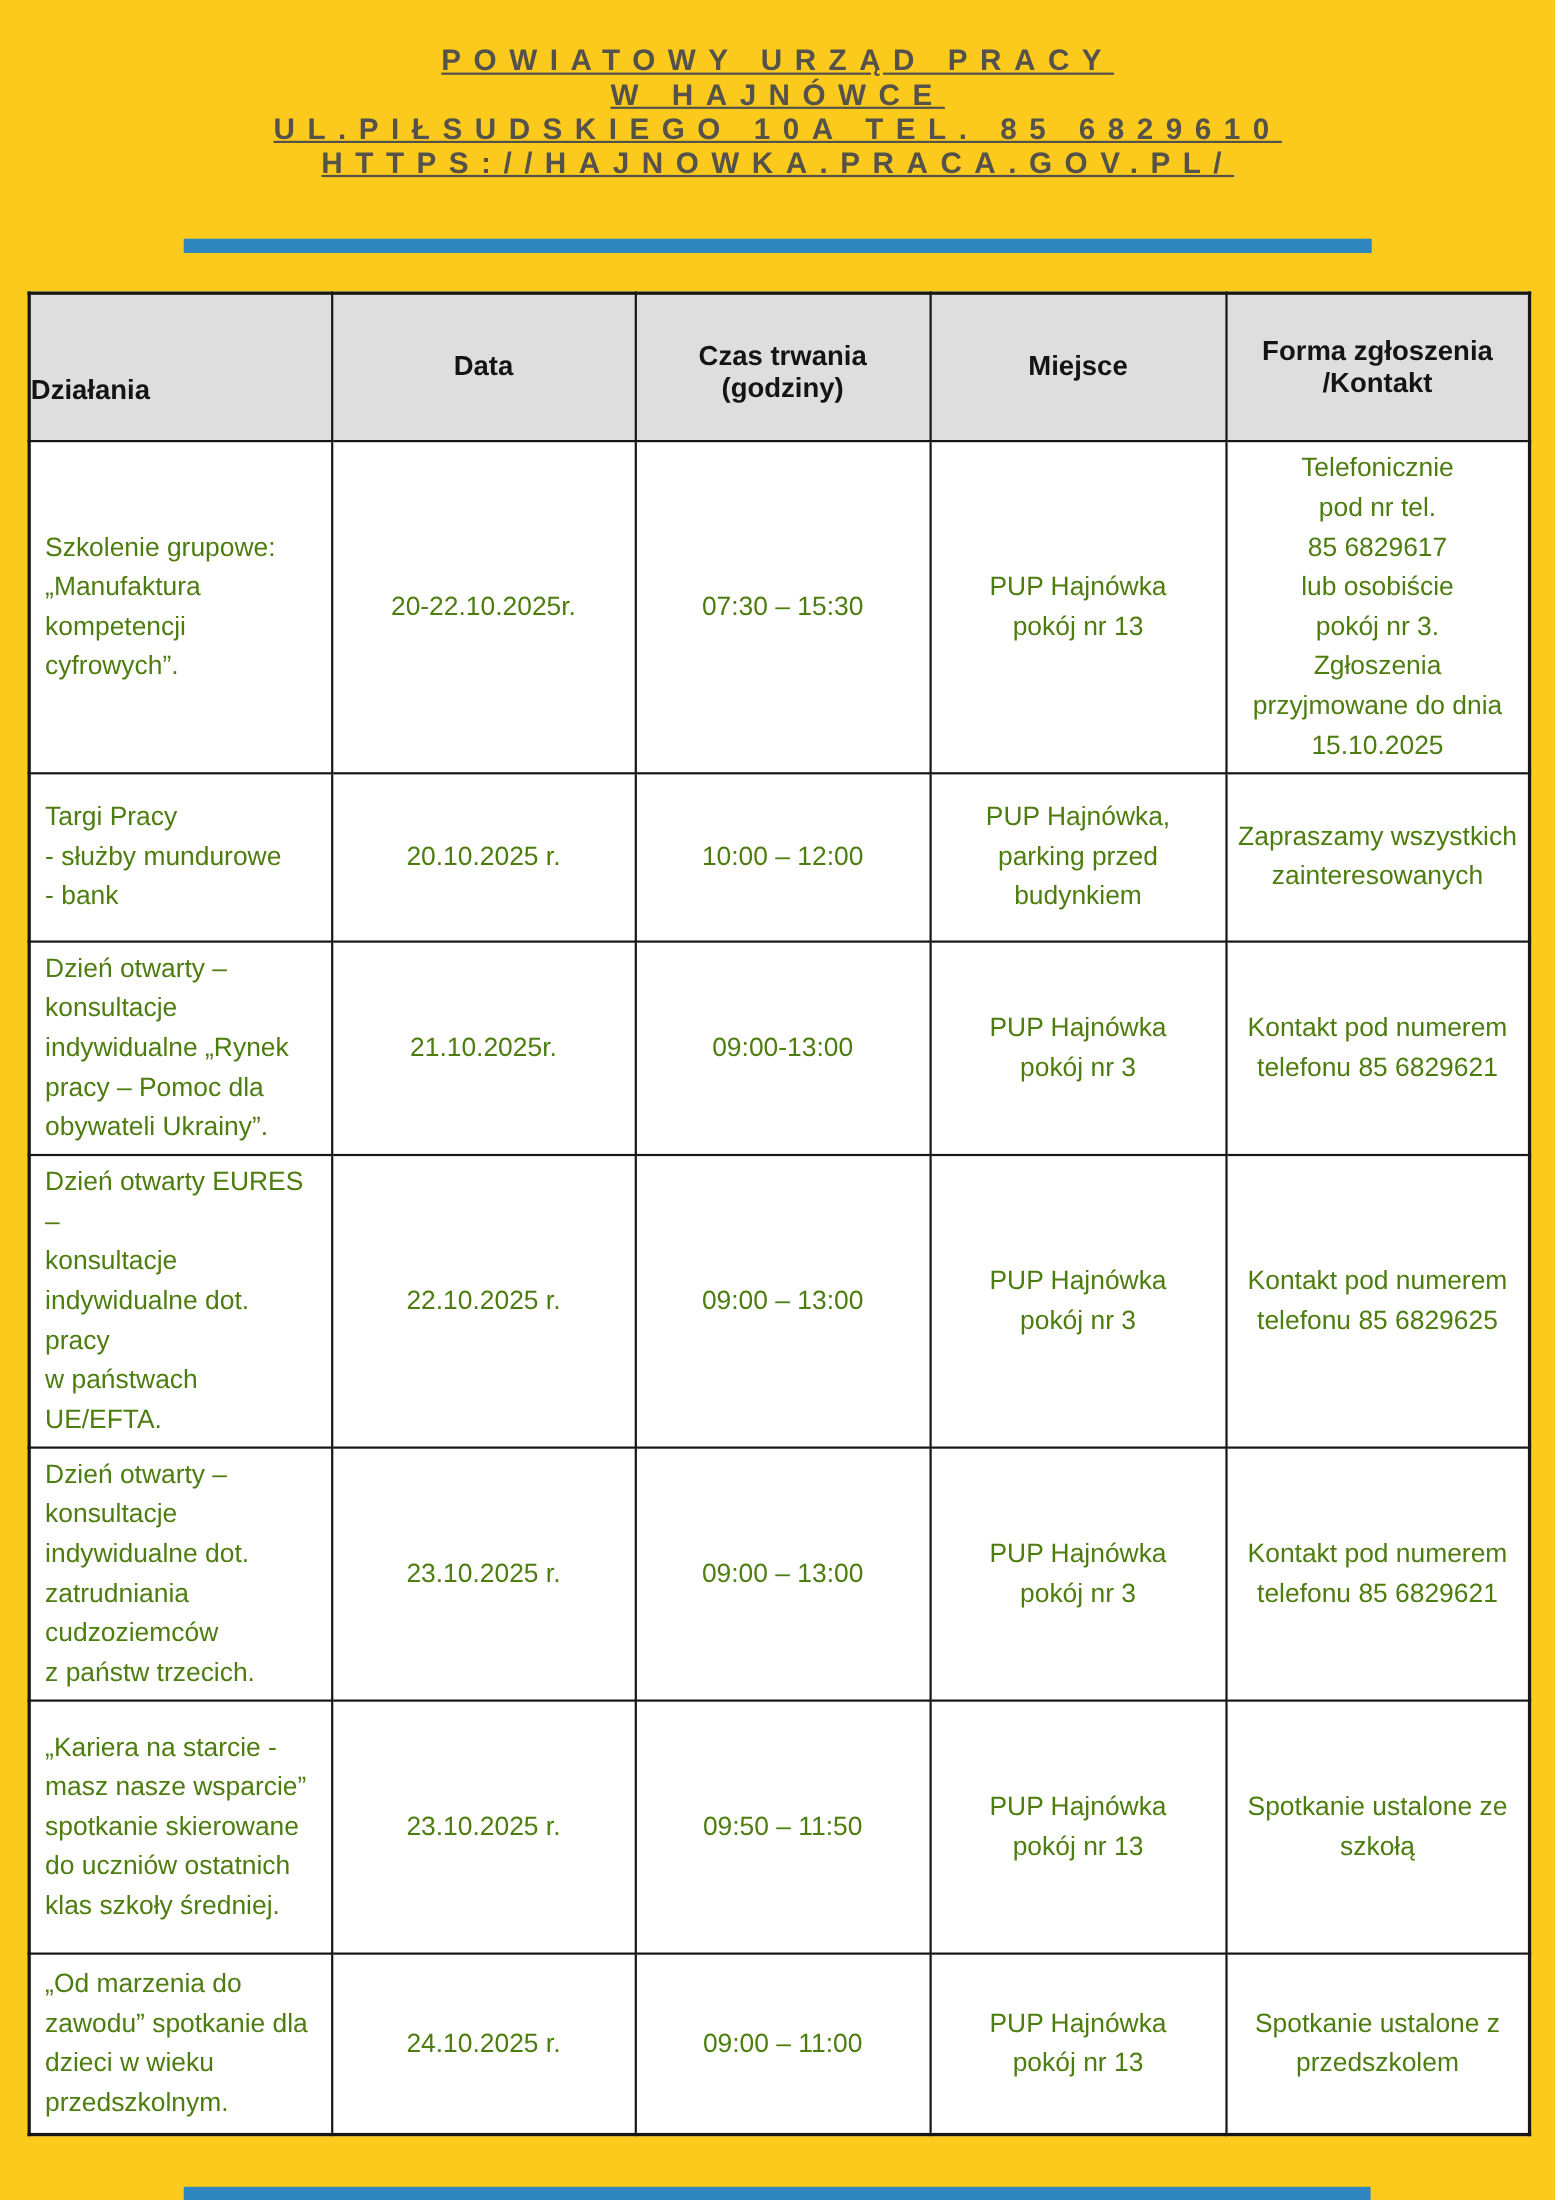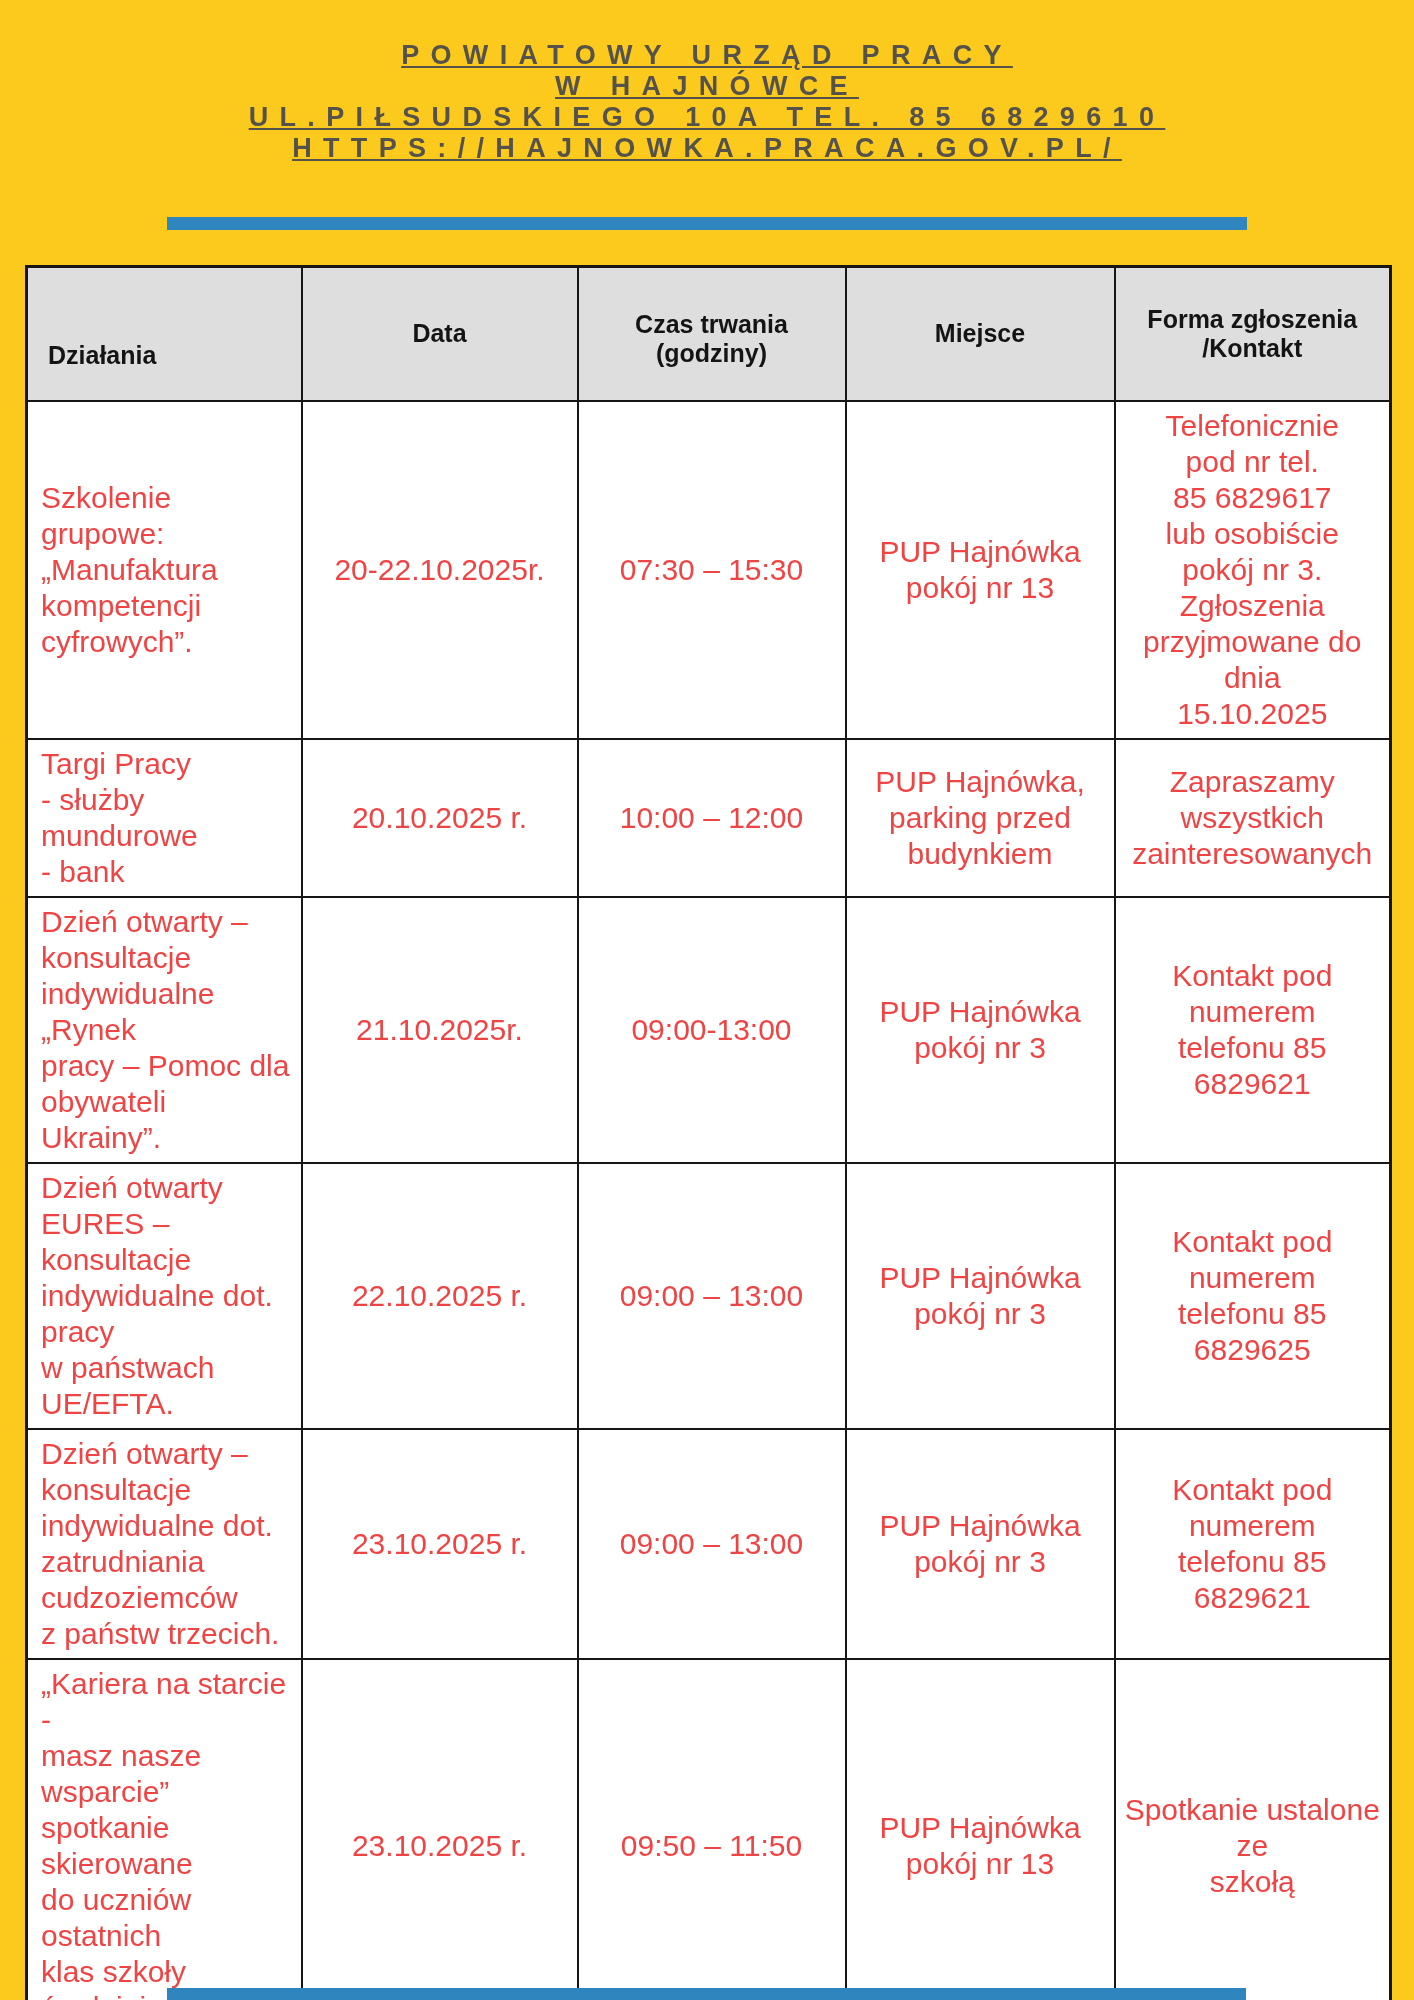--- a/index.html
+++ b/index.html
@@ -59,31 +59,31 @@
     font-size: 25px;
     font-weight: bold;
     color: #141414;
     vertical-align: middle;
     text-align: center;
     padding: 4px 8px;
   }
   .schedule th.th-left {
     text-align: left;
     vertical-align: bottom;
-    padding-left: 20px;
+    padding-left: 0;
     padding-bottom: 30px;
   }
   .schedule th.th-low {
     vertical-align: bottom;
     padding-bottom: 32px;
   }
   .schedule td {
-    font-size: 30px;
+    font-size: 24px;
     line-height: 36px;
-    color: #ef4444;
+    color: #4d7c0f;
     vertical-align: middle;
     text-align: center;
     padding: 6px 8px;
   }
   .schedule td.activity {
     text-align: left;
     padding-left: 13px;
     padding-right: 10px;
   }
   

